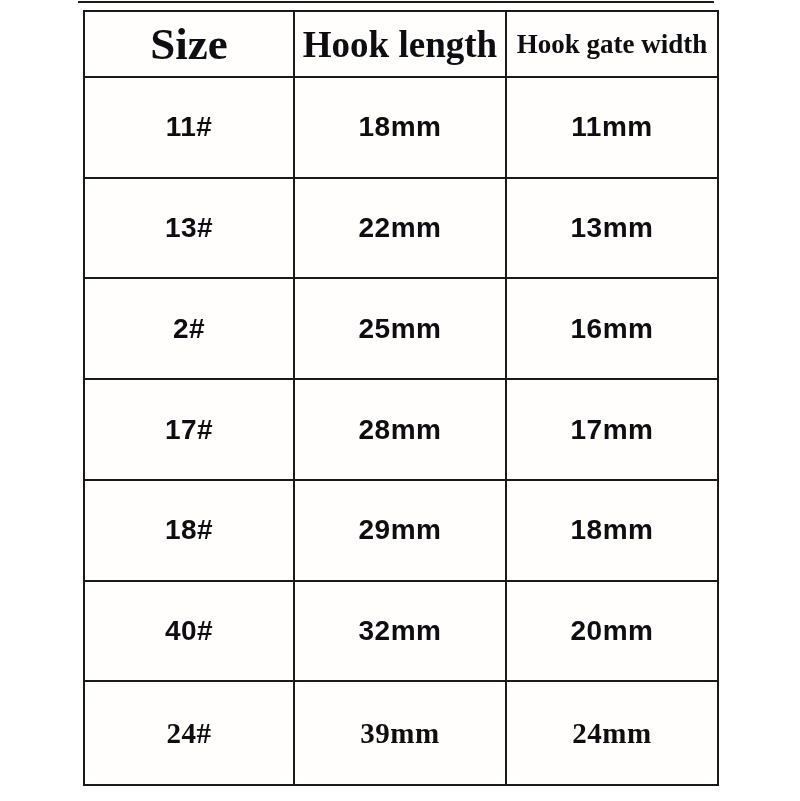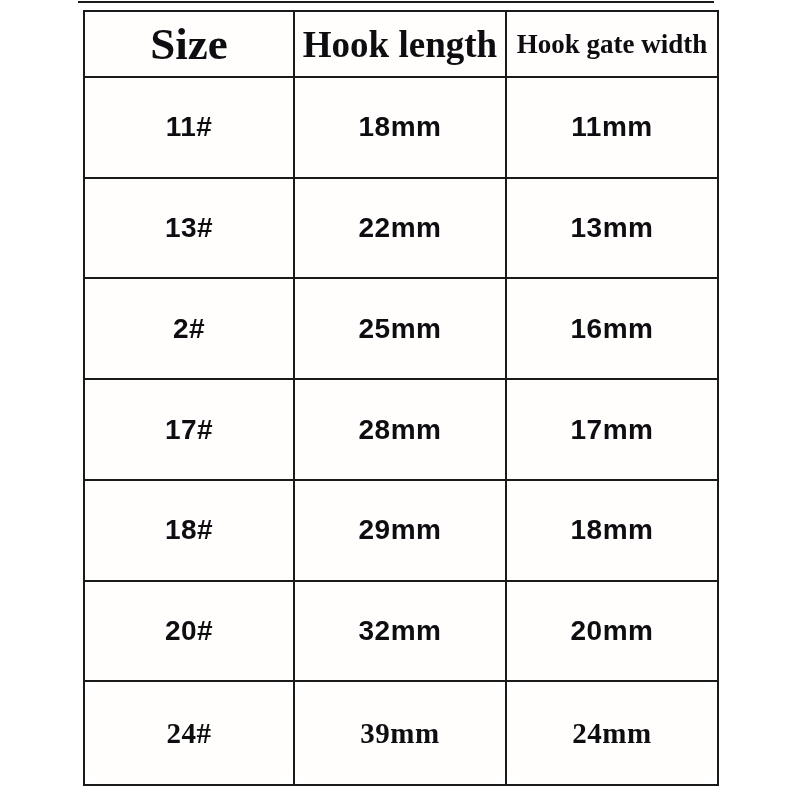--- a/index.html
+++ b/index.html
@@ -104,21 +104,21 @@
         <td>17#</td>
         <td>28mm</td>
         <td>17mm</td>
       </tr>
       <tr>
         <td>18#</td>
         <td>29mm</td>
         <td>18mm</td>
       </tr>
       <tr>
-        <td>20#</td>
+        <td>40#</td>
         <td>32mm</td>
         <td>20mm</td>
       </tr>
       <tr class="serif-row">
         <td>24#</td>
         <td>39mm</td>
         <td>24mm</td>
       </tr>
     </tbody>
   </table>

